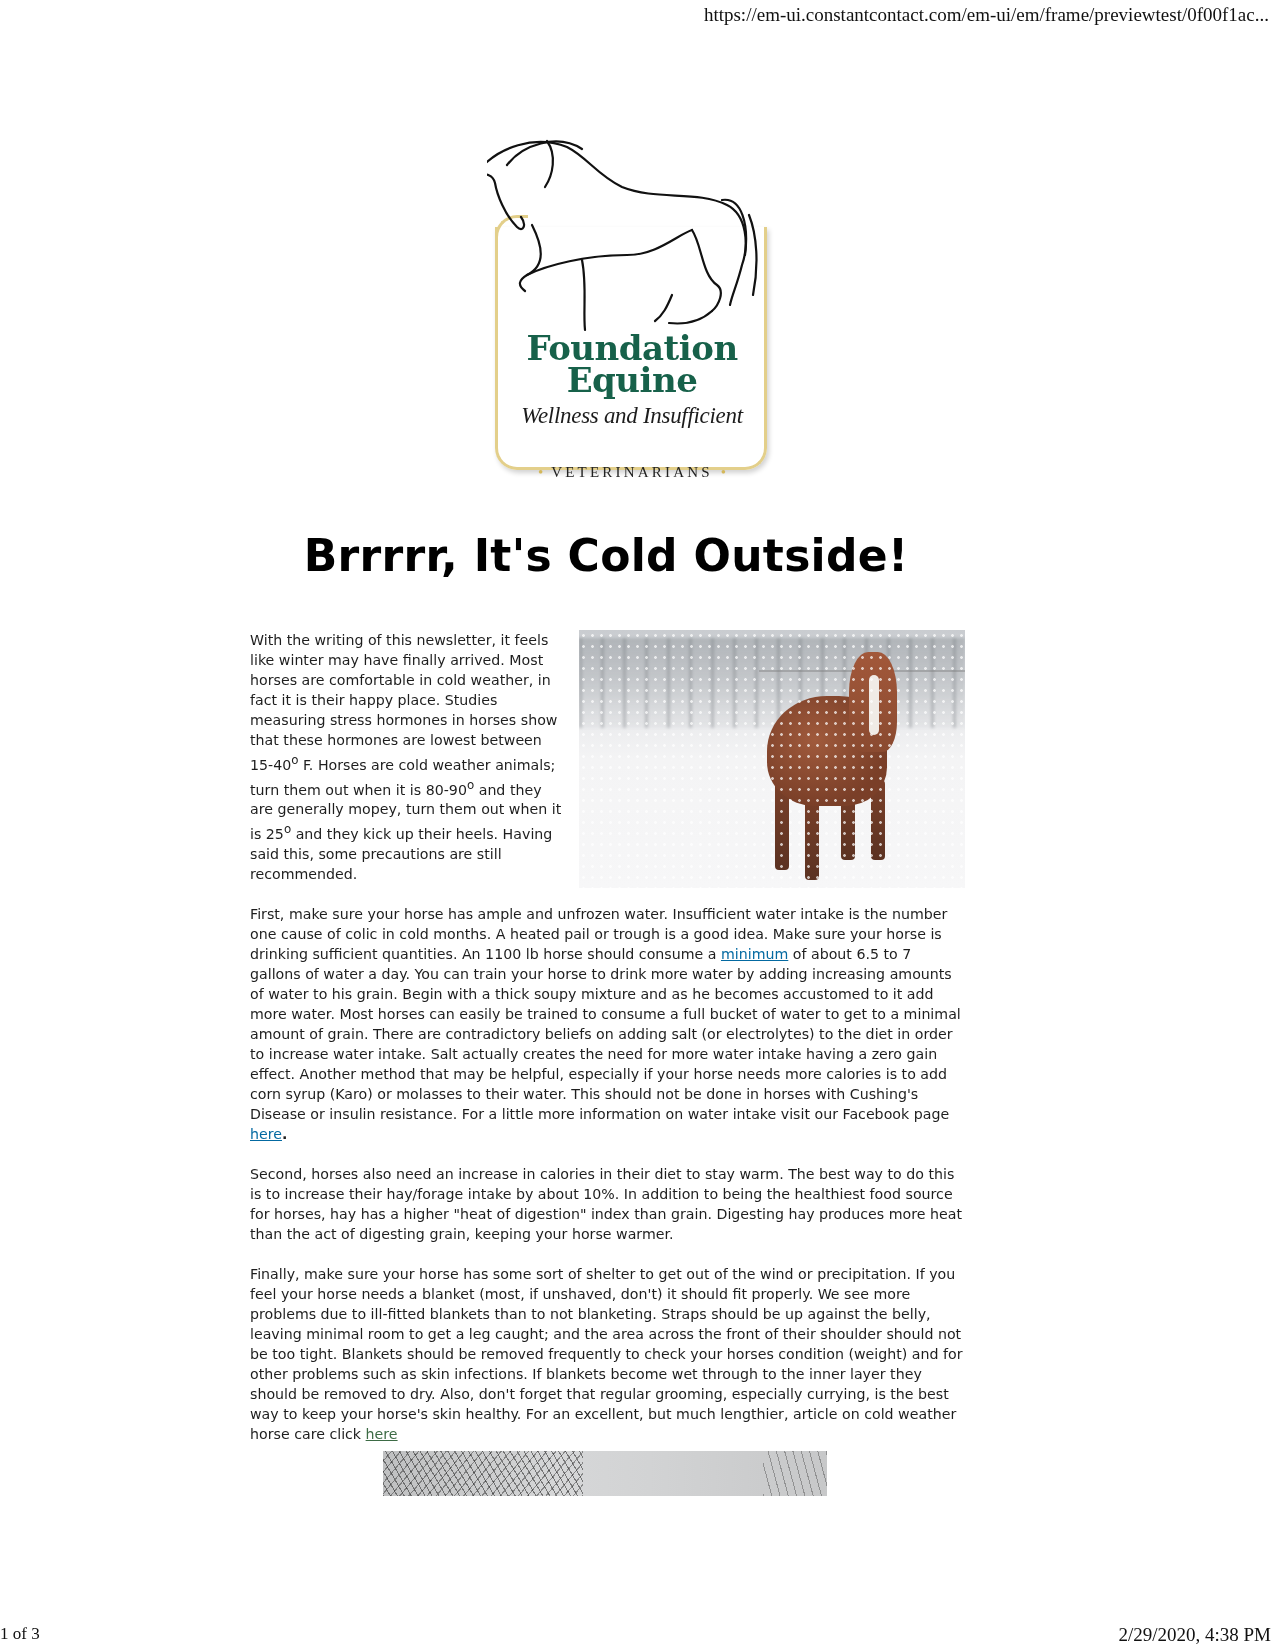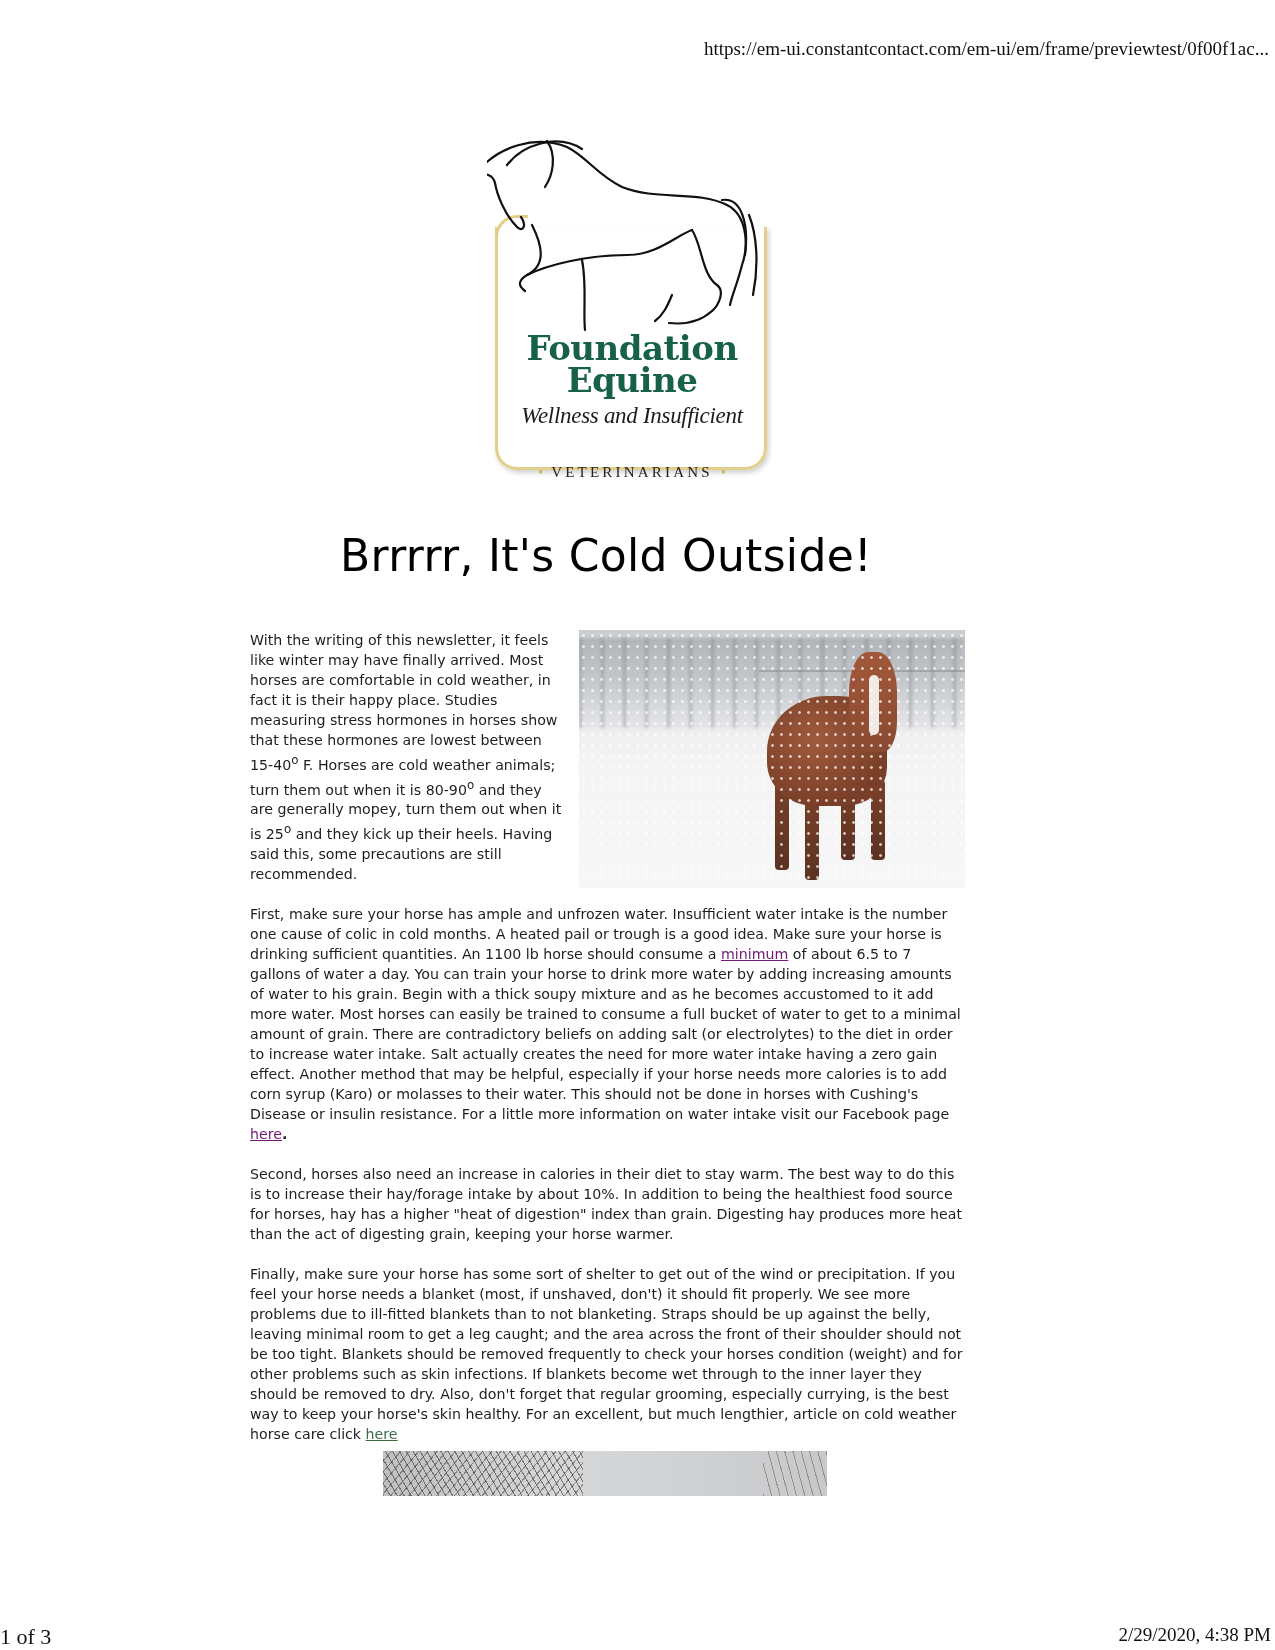--- a/index.html
+++ b/index.html
@@ -4,25 +4,24 @@
   <style>
     html, body { margin: 0; padding: 0; background: #ffffff; }
     body {
       width: 1275px; height: 1650px; position: relative; overflow: hidden;
       font-family: "DejaVu Sans", sans-serif; color: #1a1a1a;
     }
     .print-url {
       position: absolute; top: 4px; right: 6px;
       font-family: "Liberation Serif", serif; font-size: 19px; color: #111;
       white-space: nowrap;
-      margin-top: 34px;
     }
     .print-footer-left {
       position: absolute; left: 0; top: 1624px;
-      font-family: "Liberation Serif", serif; font-size: 22px; color: #111;
+      font-family: "Liberation Serif", serif; font-size: 17px; color: #111;
     }
     .print-footer-right {
       position: absolute; right: 4px; top: 1624px;
       font-family: "Liberation Serif", serif; font-size: 19px; color: #111;
     }
     
     .logo {
       position: absolute; left: 487px; top: 135px; width: 290px; height: 345px;
     }
     .logo svg { position: absolute; left: 0; top: 0; }
@@ -52,21 +51,21 @@
       font-size: 23px; letter-spacing: -0.3px;
     }
     .logo-vet {
       position: absolute; left: 0; width: 290px; top: 301px; text-align: center;
       font-family: "Liberation Serif", serif; color: #222; font-size: 15px; letter-spacing: 3.2px; margin-top: 28px;
     }
     .logo-vet .dot { color: #d4b85a; letter-spacing: 0; margin: 0 8px; }
 
     h1.title {
       position: absolute; left: 0; width: 1212px; top: 530px; margin: 0;
-      text-align: center; font-family: "DejaVu Sans", sans-serif; font-weight: normal;
+      text-align: center; font-family: "DejaVu Sans", sans-serif; font-weight: bold;
       font-size: 44px; color: #000; letter-spacing: 0.3px;
     }
 
     .article {
       position: absolute; left: 250px; top: 630px; width: 715px;
       font-size: 14.2px; line-height: 20px; color: #1e1e1e;
     }
     .article p { margin: 0 0 20px 0; }
     .photo {
       float: right; width: 386px; height: 258px; margin: 0 0 12px 16px;
@@ -97,21 +96,21 @@
     }
     .photo .leg {
       position: absolute; width: 14px; height: 90px; top: 150px; background: linear-gradient(180deg,#7b4029,#5b3222);
       border-radius: 4px;
     }
     .photo .flakes {
       position: absolute; inset: 0;
       background-image: radial-gradient(rgba(255,255,255,0.7) 1px, transparent 1.5px);
       background-size: 9px 11px;
     }
-    .article a { color: #701a75; text-decoration: underline; }
+    .article a { color: #0369a1; text-decoration: underline; }
     .article a.green { color: #3d6b45; }
     .bottom-photo {
       position: absolute; left: 383px; top: 1451px; width: 444px; height: 45px;
       background: linear-gradient(90deg, #bfc0c1 0%, #d6d7d8 40%, #d2d3d4 60%, #c7c8c9 100%);
       overflow: hidden;
     }
     .bottom-photo .branches {
       position: absolute; inset: 0;
       background:
         repeating-linear-gradient(60deg, rgba(40,40,40,0.55) 0 1px, transparent 1px 6px),

